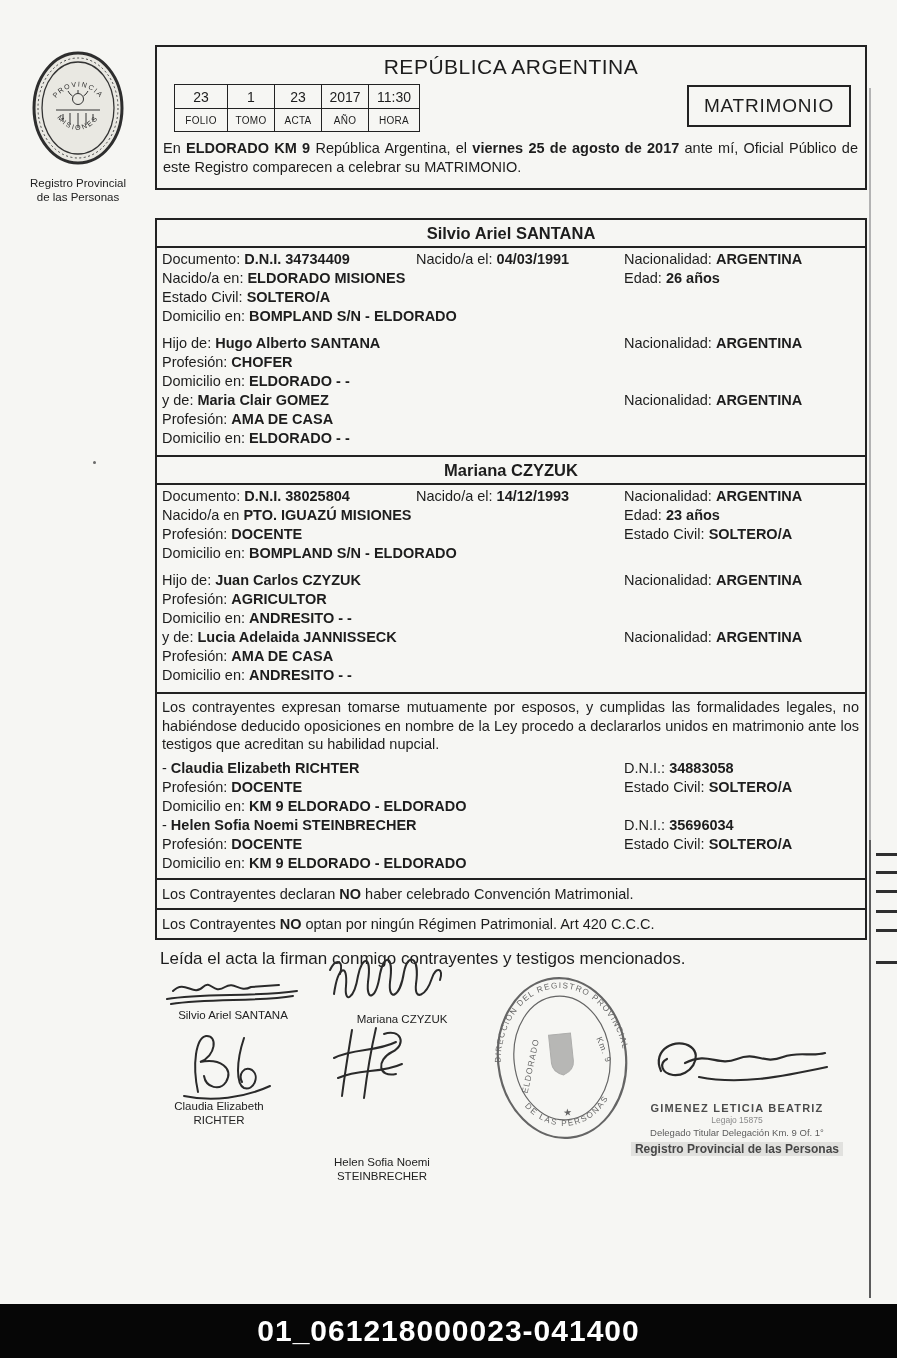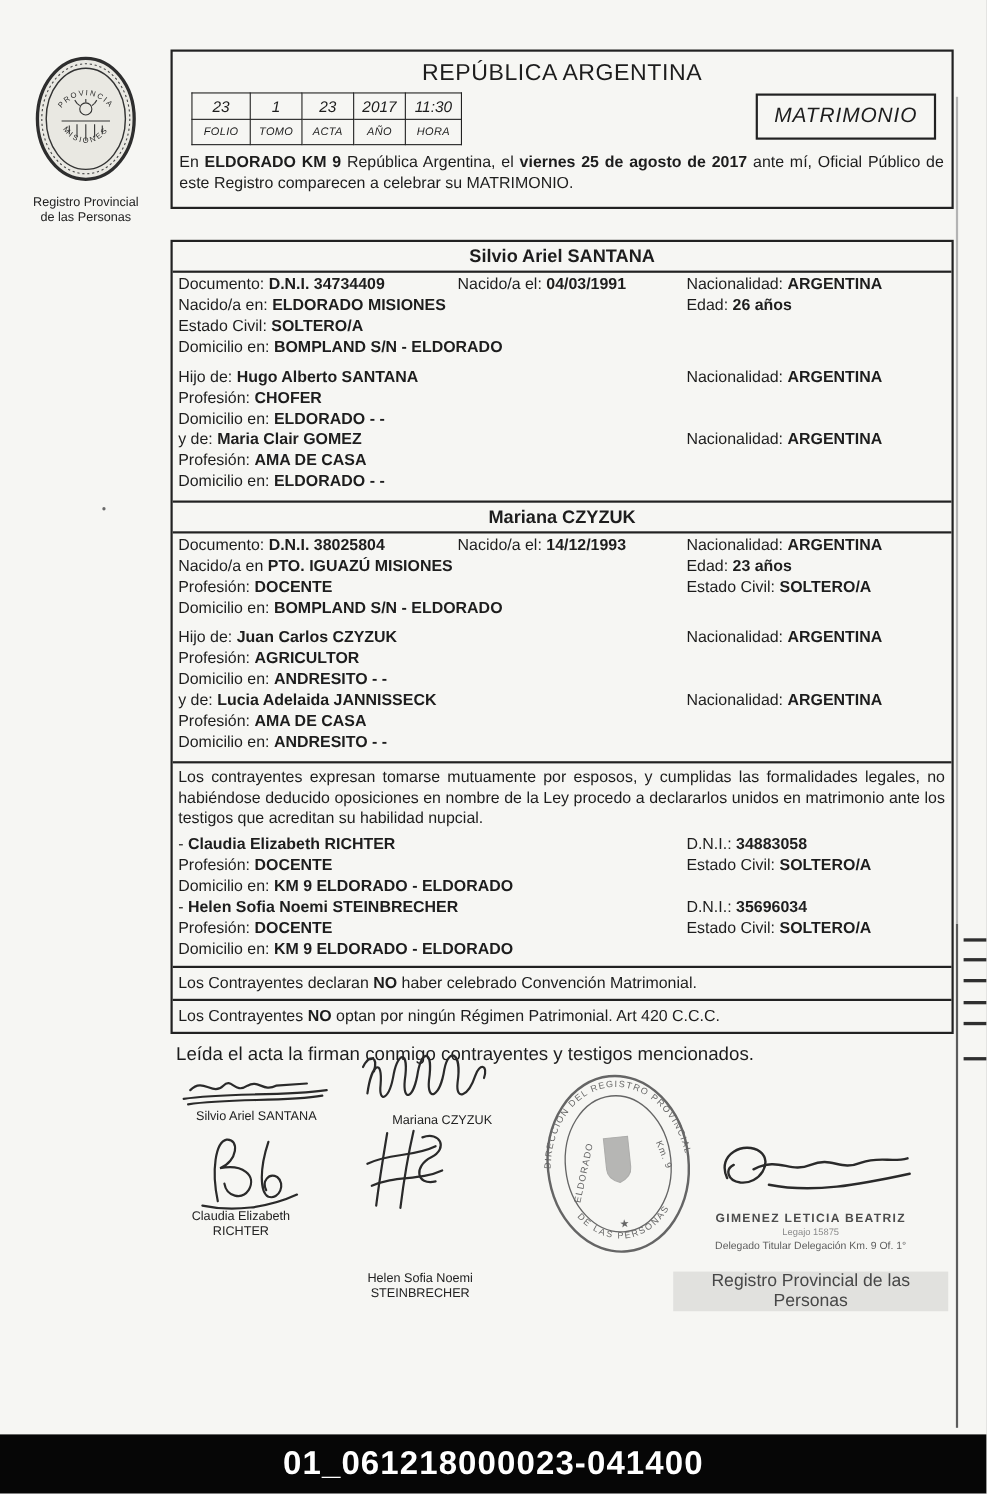--- a/index.html
+++ b/index.html
@@ -9,21 +9,21 @@
 
   
   .seal{position:absolute;left:30px;top:50px;width:96px;text-align:center;}
   .seal-caption{margin-top:4px;font-size:11.5px;line-height:14px;color:#222;}
   .seal-caption span{display:block;}
 
   
   .header-box{position:absolute;left:155px;top:45px;width:712px;box-sizing:border-box;
               border:2px solid #222;background:transparent;}
   .country-title{text-align:center;font-size:21px;letter-spacing:.5px;padding:8px 0 2px;}
-  .header-row{display:flex;justify-content:space-between;align-items:flex-start;padding:3px 14px 0 17px;font-style:italic;}
+  .header-row{display:flex;justify-content:space-between;align-items:flex-start;padding:3px 14px 0 17px;}
   table.registry{border-collapse:collapse;}
   table.registry td{border:1.6px solid #222;text-align:center;}
   td.rv{height:23px;font-size:14px;padding:0 6px;}
   td.rl{font-size:10px;height:14px;letter-spacing:.3px;padding:4px 4px;}
   .c0{min-width:40px}.c1{min-width:34px}.c2{min-width:34px}.c3{min-width:34px}.c4{min-width:38px}
   .act-box{border:2px solid #222;font-size:19px;letter-spacing:.8px;padding:8px 15px;margin-top:1px;}
   .intro{font-size:14.5px;line-height:19px;text-align:justify;padding:7px 7px 11px 6px;}
 
   
   .doc-col{position:absolute;left:155px;top:218px;width:712px;}
@@ -42,21 +42,21 @@
   .closing{margin-top:9px;padding-left:5px;font-size:17px;}
 
   
   .sig-svg{position:absolute;}
   .sig-label{position:absolute;text-align:center;font-size:11.5px;color:#222;line-height:13.5px;}
   .sig-label span{display:block;}
   .official-text{position:absolute;left:612px;top:1102px;width:250px;text-align:center;color:#555;}
   .ot-name{font-size:11px;font-weight:700;letter-spacing:1.2px;color:#4c4c4c;}
   .ot-l2{font-size:8.5px;color:#8a8a8a;margin-top:1px;}
   .ot-l3{font-size:9.5px;color:#5c5c5c;margin-top:2px;}
-  .ot-l4{font-size:16px;font-weight:400;color:#474747;margin-top:18px;background:rgba(40,40,40,.10);display:inline-block;padding:0 4px;}
+  .ot-l4{font-size:12px;font-weight:700;color:#474747;margin-top:4px;background:rgba(40,40,40,.10);display:inline-block;padding:0 4px;}
 
   
   .edge-line-light{position:absolute;left:869px;top:88px;width:1.5px;height:752px;background:#b3b3b3;}
   .edge-line-dark{position:absolute;left:869px;top:840px;width:2px;height:458px;background:#5c5c5c;}
   .tick{position:absolute;left:876px;width:21px;height:2.5px;background:#2f2f2f;}
   .speck{position:absolute;left:93px;top:461px;width:3px;height:3px;background:#6a6a6a;border-radius:50%;}
 
   
   .footer-bar{position:absolute;left:0;top:1304px;width:897px;height:54px;background:#060606;
               display:flex;align-items:center;justify-content:center;}

